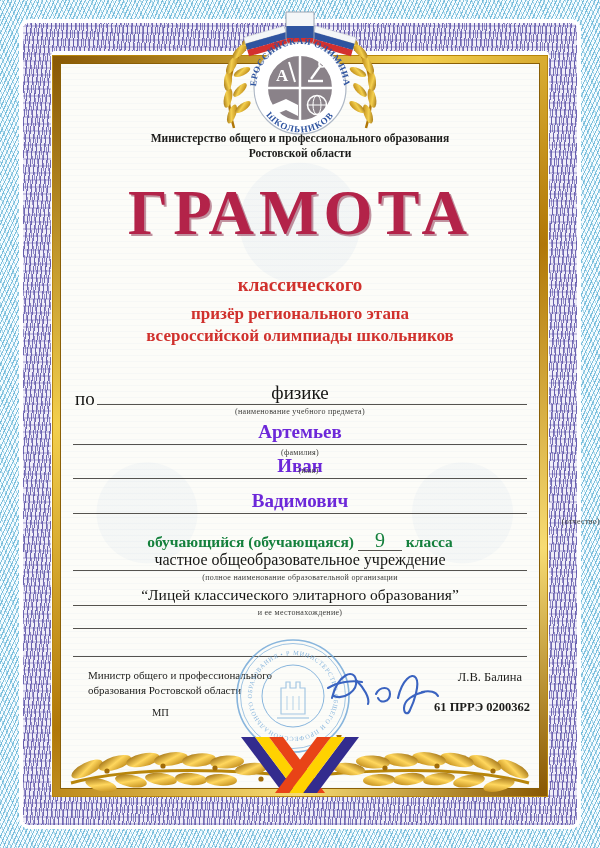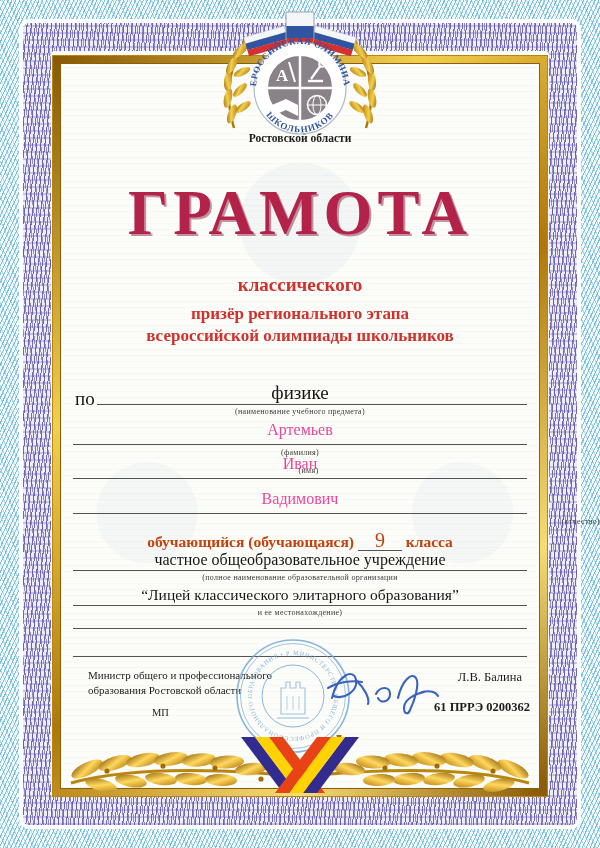--- a/index.html
+++ b/index.html
@@ -55,24 +55,24 @@
   .ctr{left:0;right:0;text-align:center;}
   
   .ministry{font-size:11.5px;font-weight:bold;color:#1d1d1b;line-height:15px;}
   .title{
     font-size:63px;font-weight:bold;color:#b32349;letter-spacing:5px;line-height:70px;
     text-shadow:2px 2px 0 rgba(122,18,50,.45);
   }
   .award-label{font-size:19px;font-weight:bold;color:#d0312d;}
   .reason{font-size:17px;font-weight:bold;color:#d0312d;line-height:22px;}
   .fval{font-size:19px;color:#161614;}
-  .fval-bold{font-size:16px;font-weight:normal;color:#ec4899;}
+  .fval-bold{font-size:19px;font-weight:bold;color:#6d28d9;}
   .fcap{font-size:8px;color:#3a3a38;letter-spacing:.3px;}
   .fline{position:absolute;height:1px;background:#55534f;}
-  .grade-line{font-size:15.5px;font-weight:bold;color:#c2410c;}
+  .grade-line{font-size:15.5px;font-weight:bold;color:#15803d;}
   .grade-num{display:inline-block;font-size:20px;font-weight:normal;min-width:44px;border-bottom:1px solid #55534f;line-height:20px;}
   .org{font-size:16px;color:#161614;}
   .orgname{font-size:15.5px;color:#161614;}
   .minister{font-size:11px;color:#1d1d1b;line-height:15px;text-align:left;}
   .mp{font-size:10.5px;color:#1d1d1b;}
   .sig-name{font-size:12.5px;color:#1d1d1b;}
   .cert-num{font-size:12.5px;font-weight:bold;color:#1d1d1b;}
   .stamp{opacity:.85;}
   svg text{font-family:"Liberation Serif","DejaVu Serif",serif;}
 </style>
@@ -174,20 +174,21 @@
       </g>
       <g stroke="#fff" fill="none">
         <circle cx="127" cy="99" r="9.5" stroke-width="1.6"></circle>
         <ellipse cx="127" cy="99" rx="4" ry="9.5" stroke-width="1"></ellipse>
         <line x1="117.5" y1="99" x2="136.5" y2="99" stroke-width="1"></line>
       </g>
     </svg>
   </div>
 
   <div class="abs ctr ministry" style="top:131px;">
+    <div>Министерство общего и профессионального образования</div>
     <div>Ростовской области</div>
   </div>
 
   <div class="abs ctr title" style="top:178px;">ГРАМОТА</div>
 
   <div class="abs ctr award-label" style="top:274px;">классического</div>
   <div class="abs ctr" style="top:303px;">
     <div class="reason">призёр регионального этапа</div>
     <div class="reason">всероссийской олимпиады школьников</div>
   </div>

